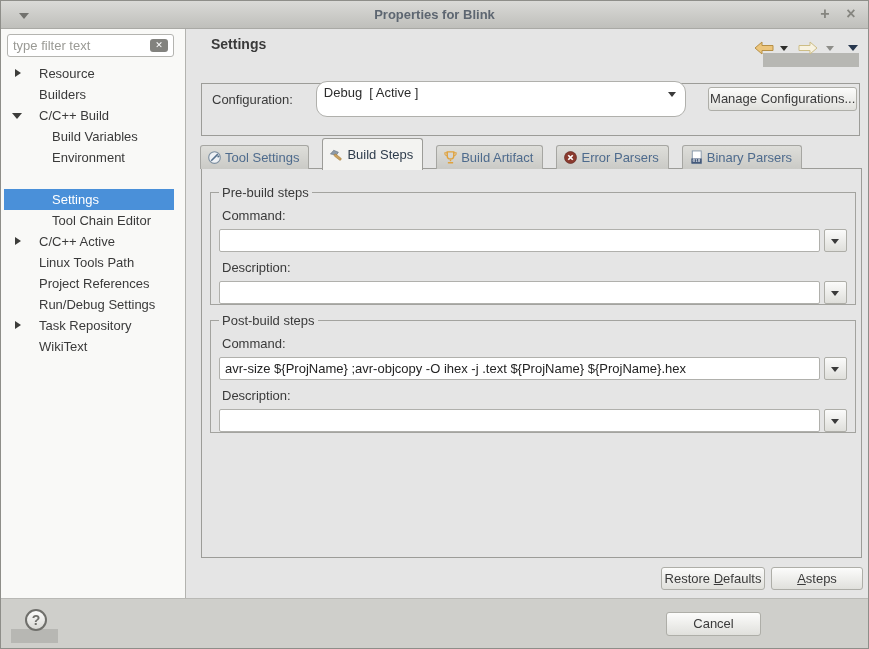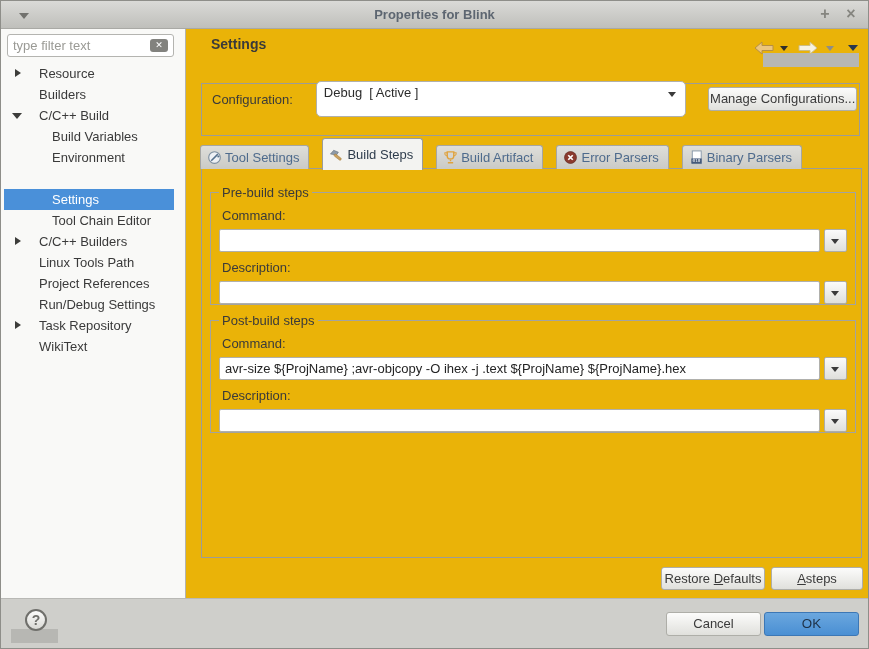--- a/index.html
+++ b/index.html
@@ -5,21 +5,21 @@
   * { box-sizing: border-box; margin: 0; padding: 0; }
   html,body { width:869px; height:649px; }
   body {
     font-family: "Liberation Sans", "DejaVu Sans", sans-serif;
     font-size: 13px;
     color: #3a3a3a;
     background:#cfcfcb;
   }
   .window {
     position: relative; width:869px; height:649px;
-    background:#eab308; border:1px solid #8e8e89; overflow:hidden;
+    background:#e5e5e5; border:1px solid #8e8e89; overflow:hidden;
   }
   
   .titlebar {
     position:absolute; left:0; top:0; width:100%; height:28px;
     background:linear-gradient(#dadad7,#bfbfbb);
     border-bottom:1px solid #a9a9a5;
   }
   .titlebar-title {
     position:absolute; left:0; right:0; top:6px; text-align:center;
     font-weight:bold; color:#5d6671;
@@ -78,21 +78,21 @@
   .tri-menu.navy { border-top-color:#27374e; border-left-width:5px;border-right-width:5px;border-top-width:6px; }
   
   .config-box {
     position:absolute; left:15px; top:54px; width:659px; height:53px;
     border:1px solid #9c9c98;
   }
   .config-row { display:flex; align-items:center; margin:3px 2px 0 10px; height:24px;gap:22px; }
   .config-label { width:87px; }
   .combo {
     position:relative; width:394px; height:36px; background:#fff;
-    border:1px solid #b0b0ac; border-radius:5px;
+    border:1px solid #b0b0ac; border-radius:11px;
   }
   .combo-text { position:absolute; left:7px; top:3px; white-space:pre; color:#2c2c2c; }
   .combo-arrow {
     position:absolute; right:9px; top:10px; width:0; height:0;
     border-left:4px solid transparent; border-right:4px solid transparent;
     border-top:5px solid #3a3a3a;
   }
   .btn {
     display:inline-block; text-align:center;
     background:linear-gradient(#fcfcfb,#e0e0dc);
@@ -198,21 +198,21 @@
       <span class="tree-label lvl1">Environment</span>
     </div>
     <div class="tree-row selected" style="top:160px">
       <span class="tree-label lvl1">Settings</span>
     </div>
     <div class="tree-row" style="top:181px">
       <span class="tree-label lvl1">Tool Chain Editor</span>
     </div>
     <div class="tree-row" style="top:202px">
       <span class="tw tw-collapsed"></span>
-      <span class="tree-label lvl0">C/C++ Builders</span>
+      <span class="tree-label lvl0">C/C++ Active</span>
     </div>
     <div class="tree-row" style="top:223px">
       <span class="tree-label lvl0">Linux Tools Path</span>
     </div>
     <div class="tree-row" style="top:244px">
       <span class="tree-label lvl0">Project References</span>
     </div>
     <div class="tree-row" style="top:265px">
       <span class="tree-label lvl0">Run/Debug Settings</span>
     </div>
@@ -325,16 +325,15 @@
     </div>
 
     <button class="btn btn-restore"><span>Restore </span><span class="mn">D</span><span>efaults</span></button>
     <button class="btn btn-apply"><span></span><span class="mn">A</span><span>steps</span></button>
   </div>
 
   <div class="bottombar">
     <div class="help-shadow"></div>
     <div class="help-btn"><span>?</span></div>
     <button class="btn btn-cancel">Cancel</button>
-    <button class="btn-ok">OK</button>
   </div>
 
 </div>
 
 </body></html>

